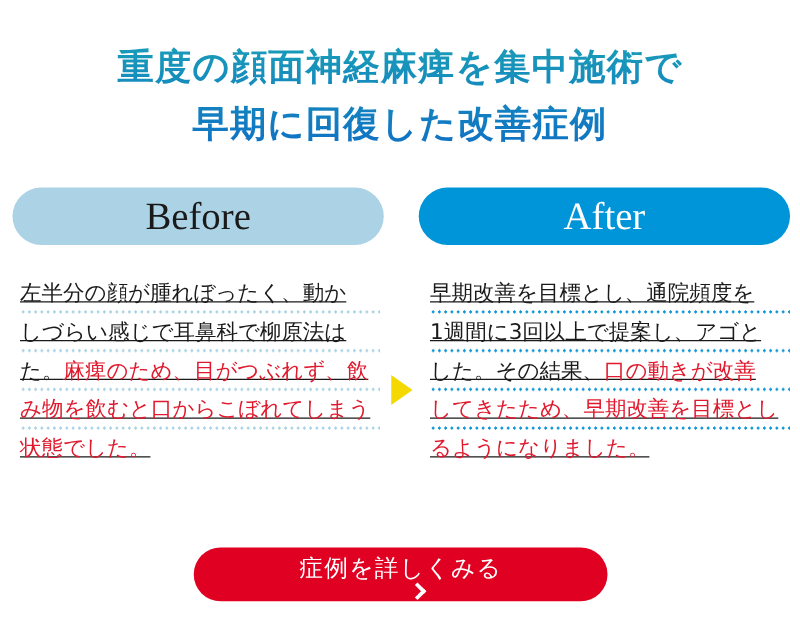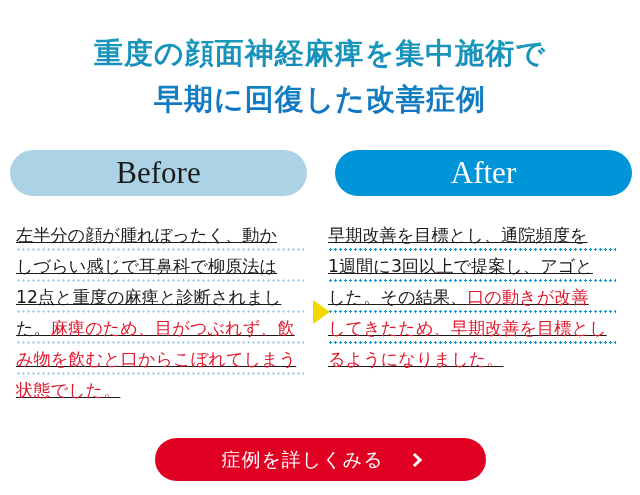--- a/index.html
+++ b/index.html
@@ -18,21 +18,21 @@
   .pill {
     position: absolute; top: 150px; height: 46px; border-radius: 23px;
     display: flex; align-items: center; justify-content: center;
     font-family: "Liberation Serif", "DejaVu Serif", serif; font-size: 31px;
   }
   .pill.before { left: 10px; width: 297px; background: #abd3e5; color: #1a1a1a; }
   .pill.after { left: 335px; width: 297px; background: #0094d8; color: #ffffff; }
 
   .col { position: absolute; top: 220px; }
   .col.left { left: 16px; width: 288px; }
-  .col.right { left: 328px; width: 288px; }
+  .col.right { left: 344px; width: 288px; }
 
   .line {
     height: 31px; line-height: 31px; font-size: 17.2px; color: #1a1a1a;
     white-space: nowrap; position: relative; text-decoration: underline;
   }
   .line.sep::after {
     content: ""; position: absolute; left: 0; right: 0; bottom: 0; height: 3px;
     background-image: radial-gradient(circle, var(--dot) 1.1px, transparent 1.3px);
     background-size: 5px 3px; background-repeat: repeat-x;
   }
@@ -43,42 +43,41 @@
   .arrow {
     position: absolute; left: 313px; top: 300px; width: 0; height: 0;
     border-top: 12px solid transparent; border-bottom: 12px solid transparent;
     border-left: 17px solid #f5d800;
   }
 
   .cta {
     position: absolute; left: 155px; top: 438px; width: 331px; height: 43px;
     border-radius: 22px; background: #e00022; color: #ffffff;
     display: flex; align-items: center; justify-content: center;
-    font-size: 19px; letter-spacing: 1px; cursor: pointer;
+    font-size: 19px; letter-spacing: 1px; cursor: pointer; flex-direction: column;
   }
   .cta .chev {
     display: inline-block; width: 10px; height: 10px; margin-left: 26px;
     border-top: 3px solid #fff; border-right: 3px solid #fff; transform: rotate(45deg);
   }
 </style>
 </head>
 <body>
 
 <h1 class="title">
   <div>重度の顔面神経麻痺を集中施術で</div>
   <div>早期に回復した改善症例</div>
 </h1>
 
 <div class="pill before">Before</div>
 <div class="pill after">After</div>
 
 <div class="col left">
   <div class="line sep"><span>左半分の顔が腫れぼったく、動か</span><span class="red"></span></div>
   <div class="line sep"><span>しづらい感じで耳鼻科で柳原法は</span><span class="red"></span></div>
-  <div class="line sep"><span>12点と重度の麻痺と診断されまし</span><span class="red"></span></div>
   <div class="line sep"><span>た。</span><span class="red">麻痺のため、目がつぶれず、飲</span></div>
   <div class="line sep"><span></span><span class="red">み物を飲むと口からこぼれてしまう</span></div>
   <div class="line"><span></span><span class="red">状態でした。</span></div>
 </div>
 
 <div class="arrow"></div>
 
 <div class="col right">
   <div class="line sep"><span>早期改善を目標とし、通院頻度を</span><span class="red"></span></div>
   <div class="line sep"><span>1週間に3回以上で提案し、アゴと</span><span class="red"></span></div>

